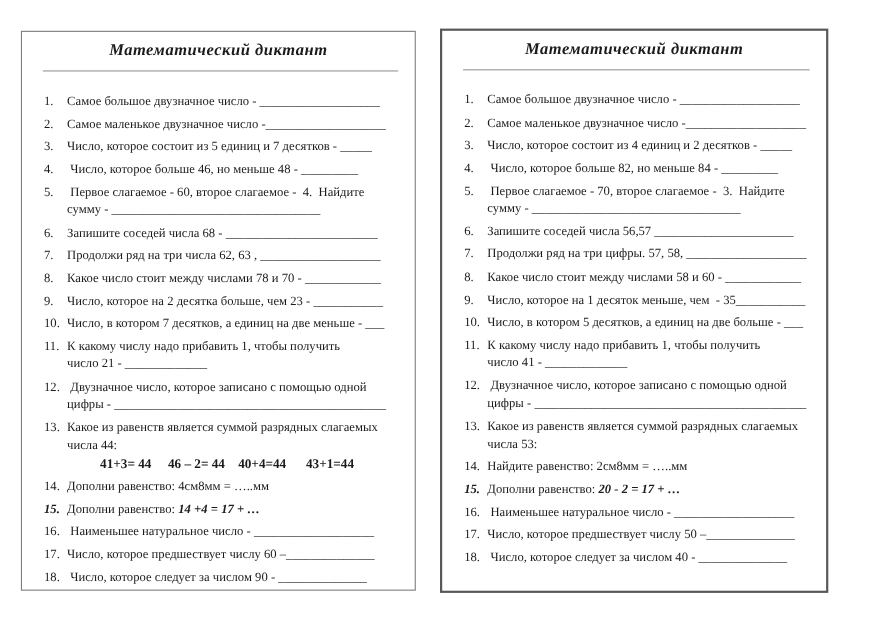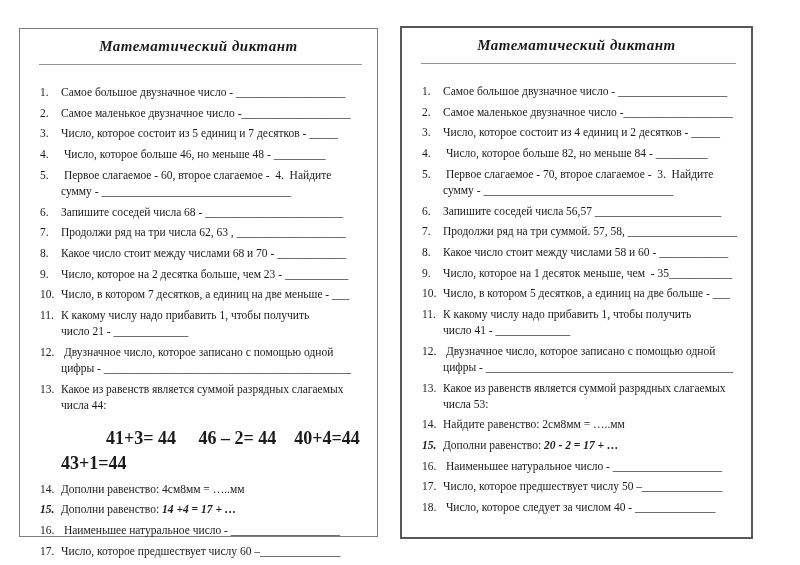--- a/index.html
+++ b/index.html
@@ -67,23 +67,23 @@
   .text {
     flex: 1;
     white-space: pre-wrap;
   }
   .b {
     font-weight: bold;
     font-style: italic;
   }
   .sub {
     font-weight: bold;
-    font-size: 18px;
+    font-size: 12px;
     white-space: pre-wrap;
-    margin-top: 13px;
+    margin-top: 0;
   }
 </style>
 </head>
 <body>
 
 <div class="page">
   <div id="cards">
   <section class="card left">
     <h2 class="title">Математический диктант</h2>
     <div class="rule"></div>
@@ -119,21 +119,21 @@
     <span class="text"><span>Запишите соседей числа 68 - ________________________</span></span>
   </li>
 
   <li class="item">
     <span class="num">7.</span>
     <span class="text"><span>Продолжи ряд на три числа 62, 63 , ___________________</span></span>
   </li>
 
   <li class="item">
     <span class="num">8.</span>
-    <span class="text"><span>Какое число стоит между числами 68 и 70 - ____________</span></span>
+    <span class="text"><span>Какое число стоит между числами 78 и 70 - ____________</span></span>
   </li>
 
   <li class="item">
     <span class="num">9.</span>
     <span class="text"><span>Число, которое на 2 десятка больше, чем 23 - ___________</span></span>
   </li>
 
   <li class="item">
     <span class="num">10.</span>
     <span class="text"><span>Число, в котором 7 десятков, а единиц на две меньше - ___</span></span>
@@ -214,21 +214,21 @@
 сумму - _________________________________</span></span>
   </li>
 
   <li class="item">
     <span class="num">6.</span>
     <span class="text"><span>Запишите соседей числа 56,57 ______________________</span></span>
   </li>
 
   <li class="item">
     <span class="num">7.</span>
-    <span class="text"><span>Продолжи ряд на три суммой. 57, 58, ___________________</span></span>
+    <span class="text"><span>Продолжи ряд на три цифры. 57, 58, ___________________</span></span>
   </li>
 
   <li class="item">
     <span class="num">8.</span>
     <span class="text"><span>Какое число стоит между числами 58 и 60 - ____________</span></span>
   </li>
 
   <li class="item">
     <span class="num">9.</span>
     <span class="text"><span>Число, которое на 1 десяток меньше, чем  - 35___________</span></span>

